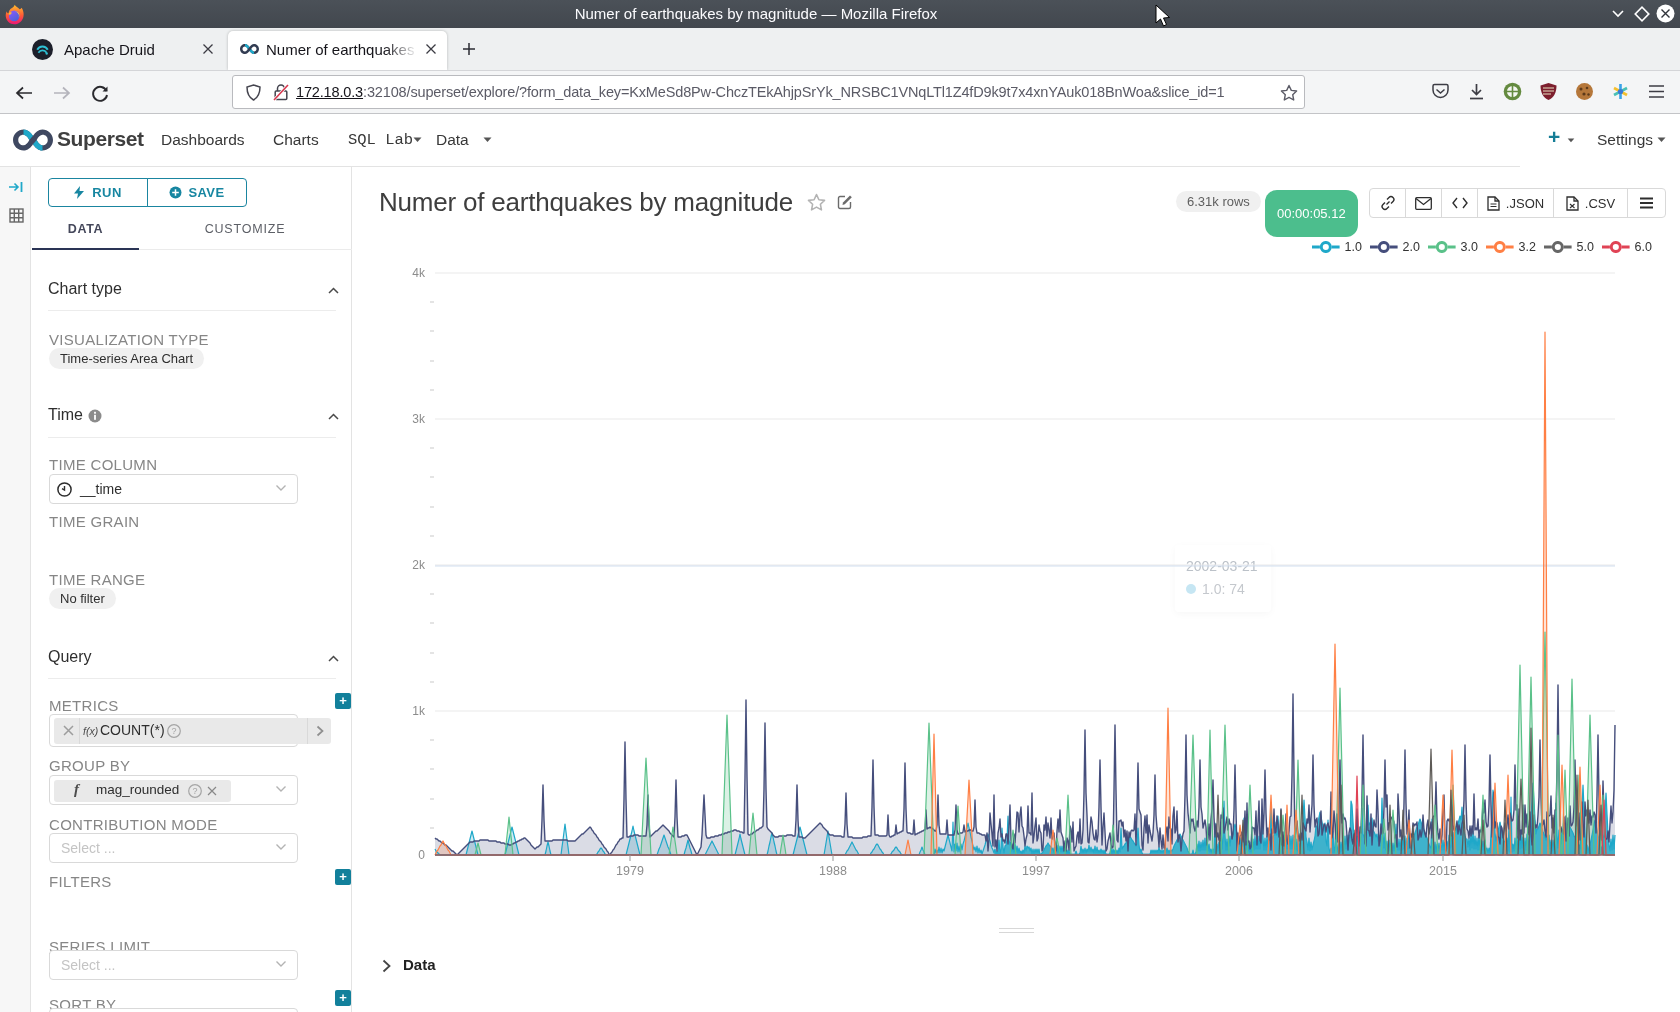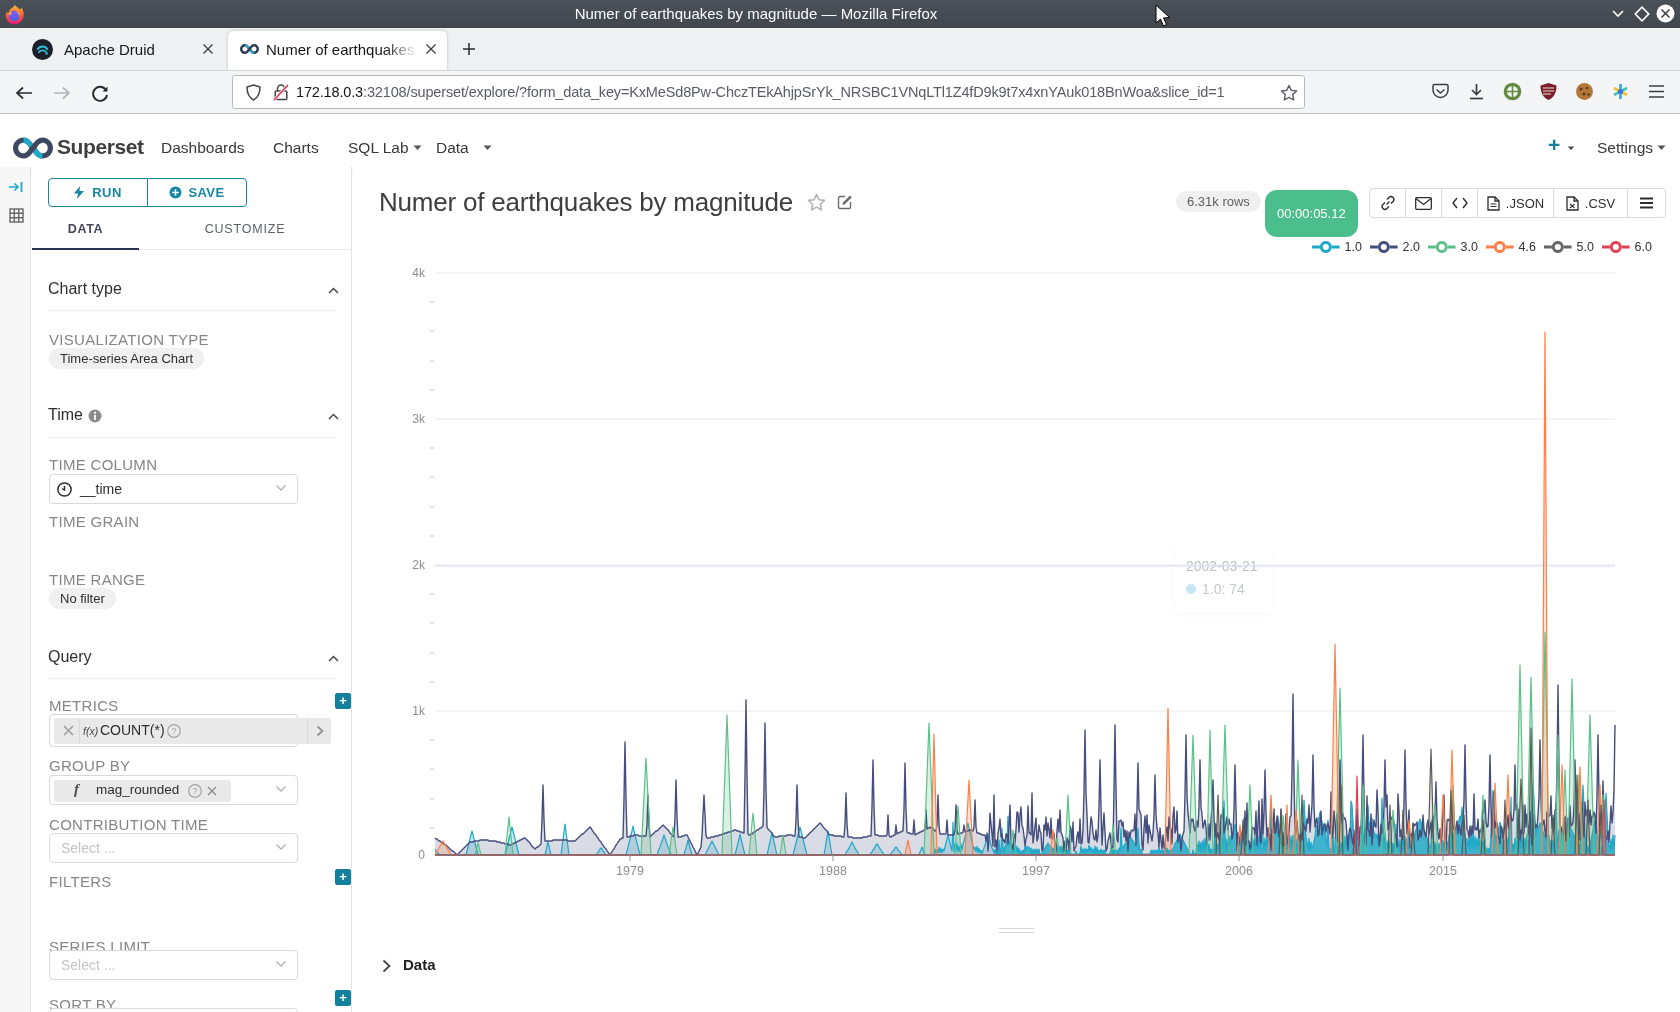--- a/index.html
+++ b/index.html
@@ -11,23 +11,23 @@
 #titletext { position:absolute; top:5px; left:0; width:1512px; text-align:center;
   color:#fbfbfe; font-size:15px; }
 #tabbar { position:absolute; left:0; top:28px; width:1680px; height:42px; background:#eef0f1; }
 .tabtxt { position:absolute; top:13px; font-size:15px; color:#15141a; white-space:nowrap; overflow:hidden; }
 #activetab { position:absolute; left:228px; top:3px; width:219px; height:39px; background:#fff;
   border-radius:5px 5px 0 0; box-shadow:0 0 3px rgba(0,0,0,.25); }
 #toolbar { position:absolute; left:0; top:70px; width:1680px; height:44px; background:#f4f5f6; border-top:1px solid #d4d5d8; border-bottom:1px solid #c3c4c7; }
 #urlbar { position:absolute; left:232px; top:75px; width:1073px; height:34px; background:#fff;
   border:1px solid #b9babe; border-radius:3px; }
 #urltext { position:absolute; left:63px; top:8px; font-size:14.5px; letter-spacing:-0.15px; color:#5b5b66; white-space:nowrap; width:980px; overflow:hidden;}
-#urltext b { color:#15141a; font-weight:normal; }
-
-#ssheader { position:absolute; left:0; top:122px; width:1520px; height:53px; background:#fff; border-bottom:1px solid #e3e3e3;}
+#urltext b { color:#15141a; font-weight:normal;text-decoration:underline; }
+
+#ssheader { position:absolute; left:0; top:114px; width:1520px; height:53px; background:#fff; border-bottom:1px solid #e3e3e3;}
 .navitem { position:absolute; top:17px; font-size:15.5px; color:#383838; }
 
 #leftstrip { position:absolute; left:0; top:167px; width:31px; height:845px; background:#f7f7f7; border-right:1px solid #e3e3e3; }
 #sidepanel { position:absolute; left:32px; top:167px; width:320px; height:845px; background:#fff; border-right:1px solid #e3e3e3; }
 .btn-row { position:absolute; left:16px; top:11px; width:199px; height:29px; }
 .runbtn { position:absolute; left:0; top:0; width:100px; height:29px; border:1px solid #1a85a0; border-radius:4px 0 0 4px; color:#1786a1; font-weight:bold; font-size:13px; letter-spacing:.4px; display:flex; align-items:center; justify-content:center;}
 .savebtn { position:absolute; left:99px; top:0; width:100px; height:29px; border:1px solid #1a85a0; border-radius:0 4px 4px 0; color:#1786a1; font-weight:bold; font-size:13px; letter-spacing:.4px; display:flex; align-items:center; justify-content:center;}
 .ptabs { position:absolute; left:0; top:55px; width:320px; height:28px; border-bottom:1px solid #ebebeb; }
 .ptab1 { position:absolute; left:0; width:107px; text-align:center; font-size:12.5px; font-weight:bold; color:#45485b; letter-spacing:.6px;}
 .ptab2 { position:absolute; left:107px; width:212px; text-align:center; font-size:12.5px; color:#5c5f66; letter-spacing:.8px;}
@@ -182,21 +182,21 @@
 </div>
 <div id="ssheader">
   <svg class="abs" style="left:13px;top:13px;" width="40" height="26" viewBox="0 0 38 24">
     <path d="M10 2 C5 2 0 6 0 12 C0 18 5 22 10 22 C14 22 17 19 19 16 C21 19 24 22 28 22 C33 22 38 18 38 12 C38 6 33 2 28 2 C24 2 21 5 19 8 C17 5 14 2 10 2 Z M10 7 C12 7 14 9 15.5 12 C14 15 12 17 10 17 C7 17 5 15 5 12 C5 9 7 7 10 7 Z M28 7 C31 7 33 9 33 12 C33 15 31 17 28 17 C26 17 24 15 22.5 12 C24 9 26 7 28 7 Z" fill="#3f4861"></path>
     <path d="M15.5 12 C14 9 12 7 10 7 L10 2 C14 2 17 5 19 8z" fill="#1fa8c9"></path>
     <path d="M22.5 12 C24 15 26 17 28 17 L28 22 C24 22 21 19 19 16z" fill="#1fa8c9"></path>
   </svg>
   <div class="abs" style="left:57px;top:13px;font-size:21px;font-weight:bold;color:#3f3f3f;letter-spacing:-.4px;">Superset</div>
   <div class="navitem" style="left:161px;">Dashboards</div>
   <div class="navitem" style="left:273px;">Charts</div>
-  <div class="navitem" style="left:348px;">SQL Lab</div>
+  <div class="navitem" style="left:348px;font-family:Liberation Mono, monospace;">SQL Lab</div>
   <svg class="abs" style="left:413px;top:23px;" width="9" height="6" viewBox="0 0 9 6">
       <path d="M0.5 0.5 L4.5 5 L8.5 0.5z" fill="#555"></path>
     </svg>
   <div class="navitem" style="left:436px;">Data</div>
   <svg class="abs" style="left:483px;top:23px;" width="9" height="6" viewBox="0 0 9 6">
       <path d="M0.5 0.5 L4.5 5 L8.5 0.5z" fill="#555"></path>
     </svg>
   <div class="abs" style="left:1548px;top:11px;font-size:21px;font-weight:bold;color:#157d96;">+</div>
   <svg class="abs" style="left:1567px;top:24px;" width="8" height="5" viewBox="0 0 9 6">
       <path d="M0.5 0.5 L4.5 5 L8.5 0.5z" fill="#555"></path>
@@ -299,21 +299,21 @@
           <text x="7" y="10" text-anchor="middle" font-size="9" fill="#a5a5a5" font-family="Liberation Sans">?</text>
         </svg>
       <svg class="abs" style="left:153px;top:6px;" width="10" height="10" viewBox="0 0 10 10">
           <path d="M1 1 L9 9 M9 1 L1 9" stroke="#888" stroke-width="1.2"></path>
         </svg>
     </div>
     <svg class="selchev" width="12" height="8" viewBox="0 0 12 8">
         <path d="M1.5 1.5 L6 6 L10.5 1.5" stroke="#b3b3b3" stroke-width="1.4" fill="none"></path>
       </svg>
   </div>
-  <div class="slabel" style="top:649px;">CONTRIBUTION TIME</div>
+  <div class="slabel" style="top:649px;">CONTRIBUTION MODE</div>
   <div class="selbox" style="top:666px;">
       <div class="selph">Select ...</div>
     <svg class="selchev" width="12" height="8" viewBox="0 0 12 8">
         <path d="M1.5 1.5 L6 6 L10.5 1.5" stroke="#b3b3b3" stroke-width="1.4" fill="none"></path>
       </svg>
   </div>
   <div class="slabel" style="top:706px;">FILTERS</div>
   <div class="plusbtn" style="top:702px;">+</div>
   <div class="slabel" style="top:771px;text-decoration:underline;">SERIES LIMIT</div>
   <div class="selbox" style="top:783px;">
@@ -390,21 +390,21 @@
           <path d="M0 6 H8 M20 6 H28" stroke="#5AC189" stroke-width="3"></path>
           <circle cx="14" cy="6" r="4.6" stroke="#5AC189" stroke-width="3" fill="#fff"></circle>
         </svg>
         <span>3.0</span>
       </div>
     <div class="litem">
         <svg width="28" height="12" viewBox="0 0 28 12">
           <path d="M0 6 H8 M20 6 H28" stroke="#FF7F44" stroke-width="3"></path>
           <circle cx="14" cy="6" r="4.6" stroke="#FF7F44" stroke-width="3" fill="#fff"></circle>
         </svg>
-        <span>4.6</span>
+        <span>3.2</span>
       </div>
     <div class="litem">
         <svg width="28" height="12" viewBox="0 0 28 12">
           <path d="M0 6 H8 M20 6 H28" stroke="#666666" stroke-width="3"></path>
           <circle cx="14" cy="6" r="4.6" stroke="#666666" stroke-width="3" fill="#fff"></circle>
         </svg>
         <span>5.0</span>
       </div>
     <div class="litem">
         <svg width="28" height="12" viewBox="0 0 28 12">

